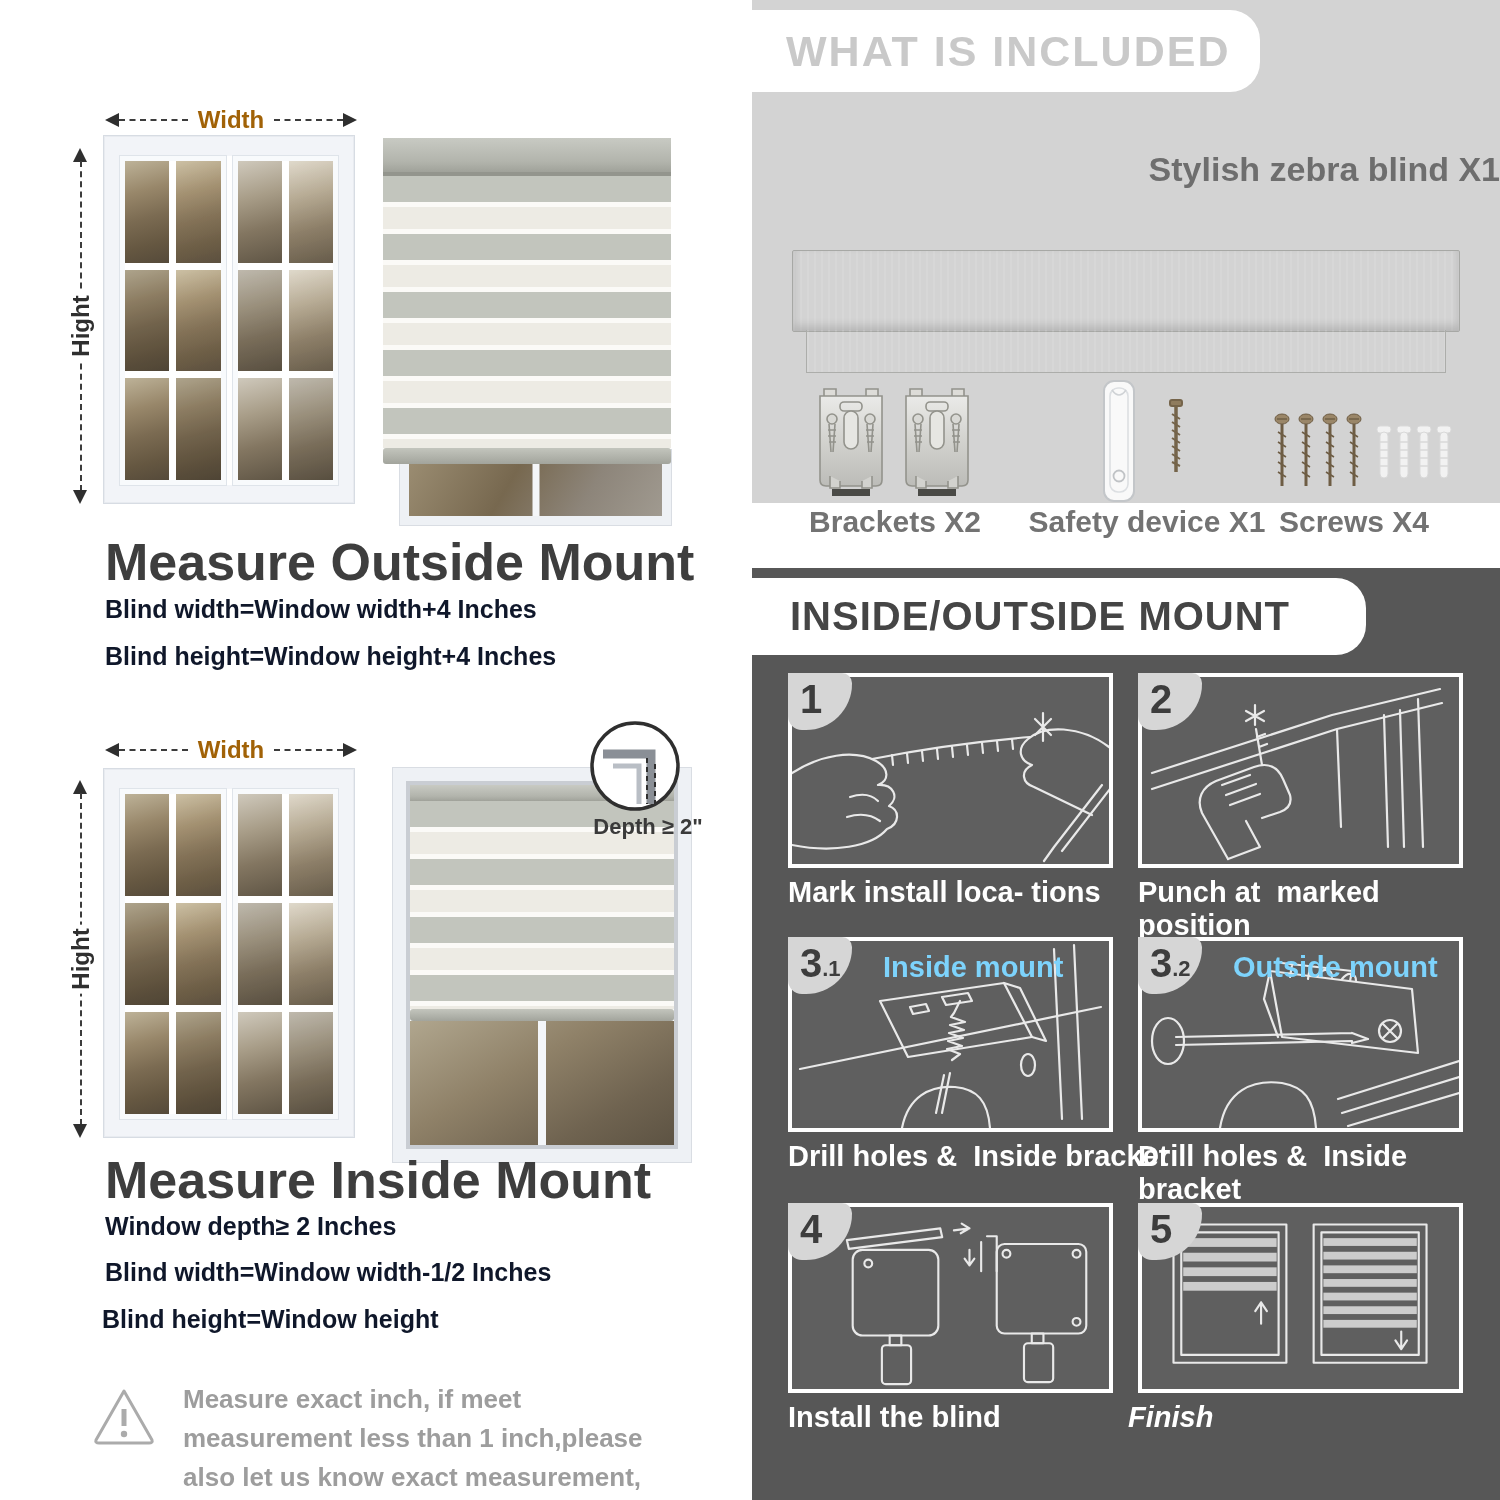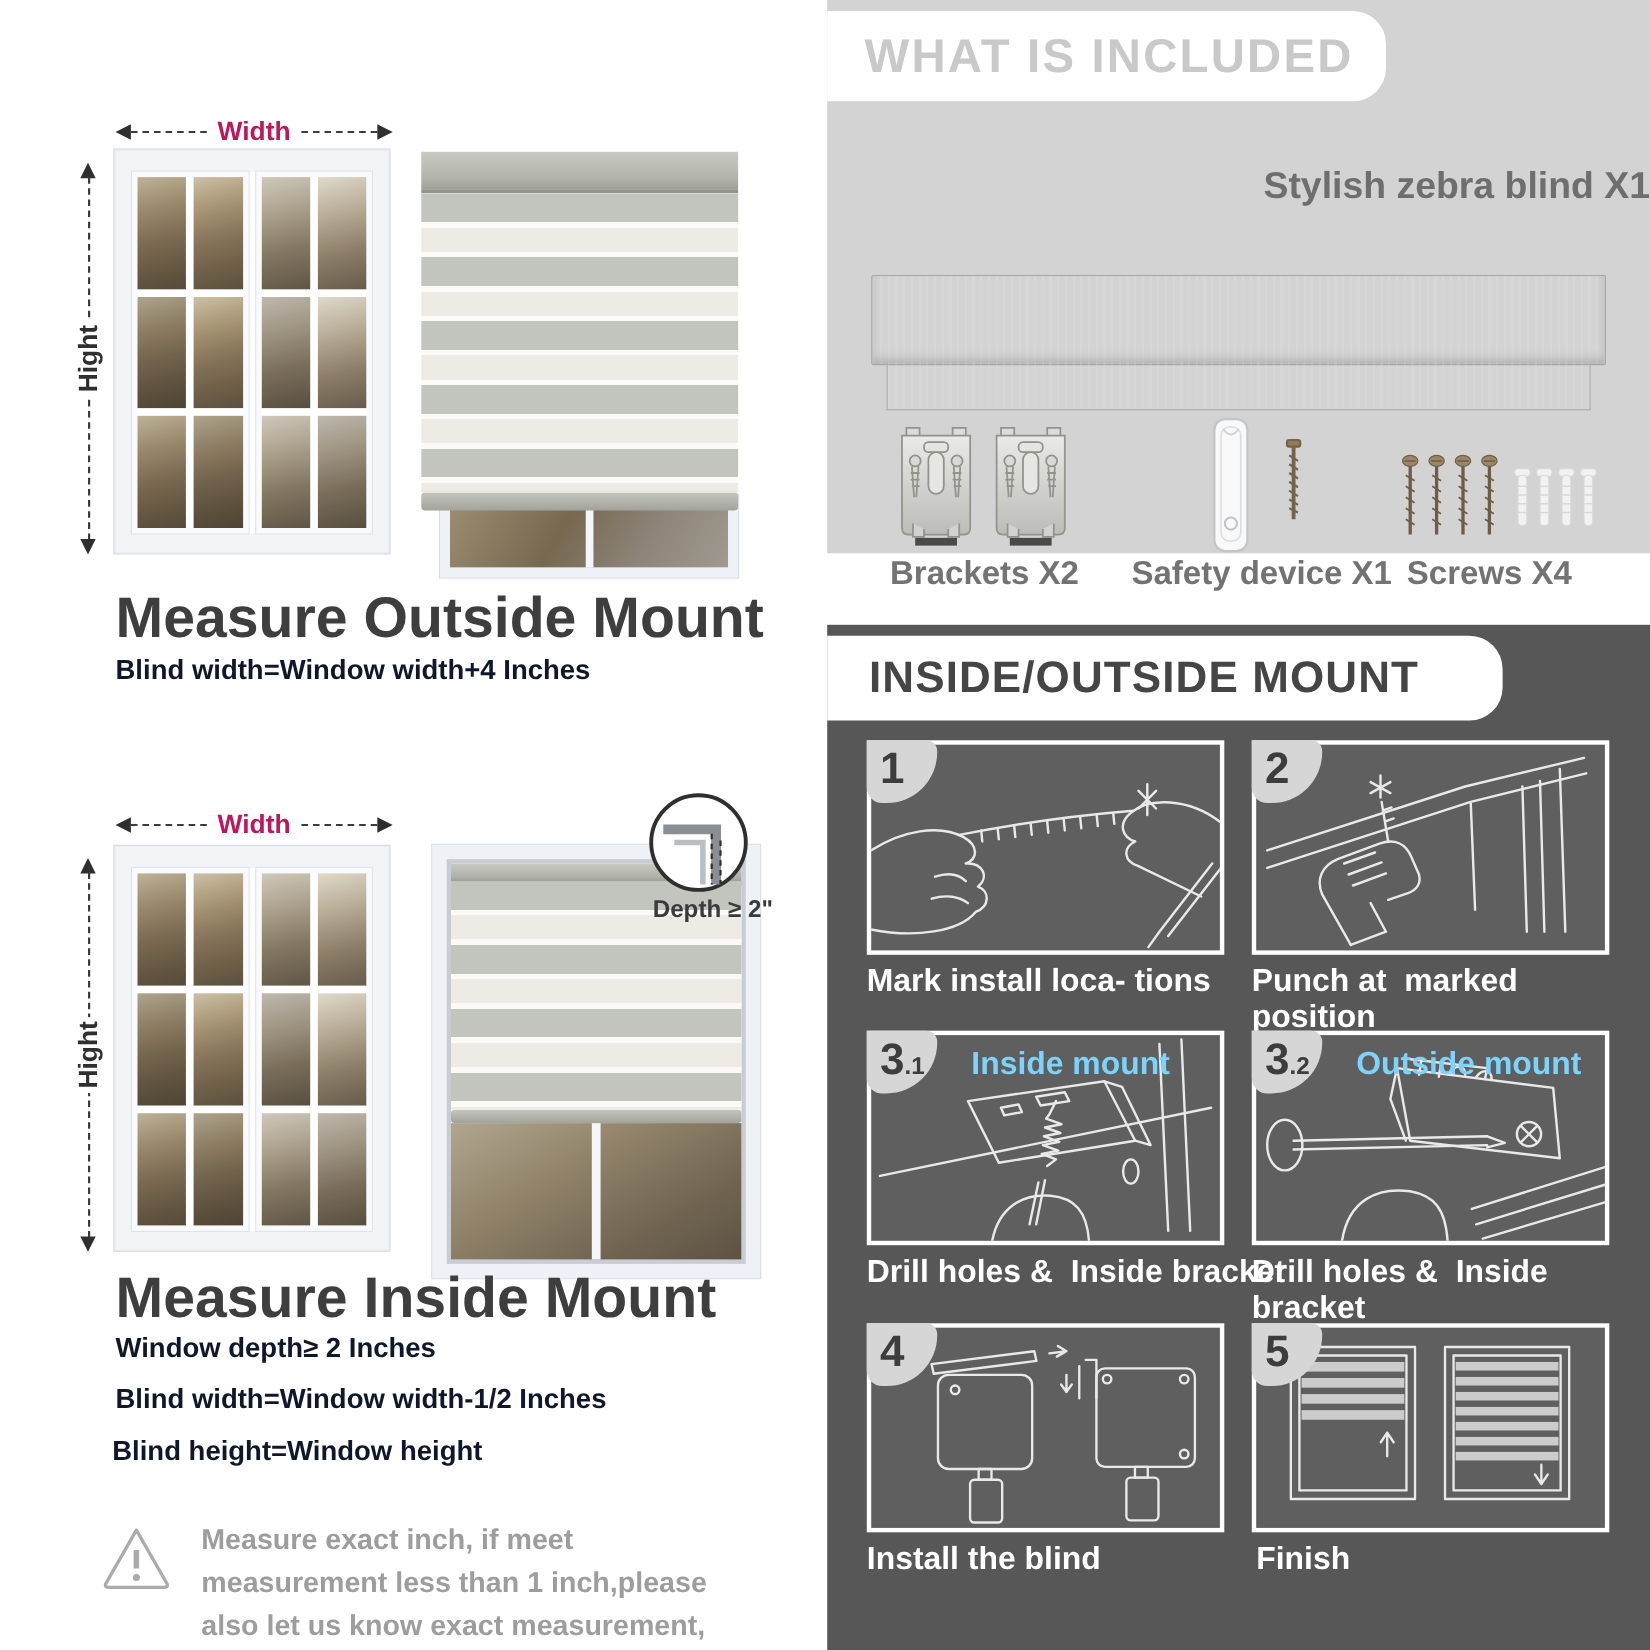--- a/index.html
+++ b/index.html
@@ -20,21 +20,21 @@
 
   
   .h-dark{font-size:52px;font-weight:700;color:#3e3e3e;}
   .t-body{font-size:25px;font-weight:700;color:#0f172a;}
   .t-warn{font-size:26px;font-weight:700;color:#9d9d9d;line-height:1.5;}
   .t-included-label{font-size:30px;font-weight:700;color:#737373;text-align:center;}
   .t-blind-label{font-size:34px;font-weight:700;color:#6e6e6e;text-align:right;}
   .t-depth{font-size:22px;font-weight:700;color:#3a3a3a;text-align:center;}
 
   
-  .arrow-h{display:flex;align-items:center;color:#be185d;font-weight:700;font-size:24px;}
+  .arrow-h{display:flex;align-items:center;color:#a16207;font-weight:700;font-size:24px;}
   .arrow-h .line{flex:1;height:0;border-top:2px dashed #3c3c3c;}
   .ah-l{width:0;height:0;border-style:solid;border-width:7px 14px 7px 0;
         border-color:transparent #2f2f2f transparent transparent;}
   .ah-r{width:0;height:0;border-style:solid;border-width:7px 0 7px 14px;
         border-color:transparent transparent transparent #2f2f2f;}
   .arrow-h .lbl{margin:0 10px;white-space:nowrap;}
   .arrow-v{width:26px;}
   .arrow-v .line-v{position:absolute;left:12px;top:13px;bottom:13px;border-left:2px dashed #3c3c3c;}
   .ah-u{position:absolute;left:5px;top:0;width:0;height:0;border-style:solid;
         border-width:0 7px 14px 7px;border-color:transparent transparent #2f2f2f transparent;}
@@ -137,20 +137,21 @@
   <div class="abs win-under" style="left:400px;top:450px;width:253px;height:57px;"></div>
 
   <div class="abs" style="left:383px;top:138px;width:288px;">
     <div class="zb-head" style="height:34px;"></div>
     <div class="zb-stripes" style="height:272px;"></div>
     <div class="zb-foot" style="height:16px;"></div>
   </div>
 
   <div class="abs h-dark" style="left:105px;top:532px;">Measure Outside Mount</div>
   <div class="abs t-body" style="left:105px;top:595px;">Blind width=Window width+4 Inches</div>
+  <div class="abs t-body" style="left:105px;top:642px;">Blind height=Window height+4 Inches</div>
 
   <div class="abs arrow-h" style="left:105px;top:736px;width:252px;">
     <span class="ah-l"></span>
     <span class="line"></span>
     <span class="lbl">Width</span>
     <span class="line"></span>
     <span class="ah-r"></span>
   </div>
 
   <div class="abs arrow-v" style="left:68px;top:780px;height:358px;">
@@ -448,16 +449,16 @@
             <rect x="182" y="102" width="96" height="8"></rect>
           <rect x="182" y="116" width="96" height="8"></rect>
         </g>
         <path class="sk" d="M262,128 v18 m-6,-9 l6,9 l6,-9"></path>
       </svg>
       <div class="step-num">
         <span class="n">5</span>
           <span class="sub"></span>
       </div>
     </div>
-    <div class="abs step-caption" style="left:390px;top:833px;">Finish</div>
+    <div class="abs step-caption" style="left:376px;top:833px;font-style:italic;">Finish</div>
   </div>
 
 </div>
 
 </body></html>

